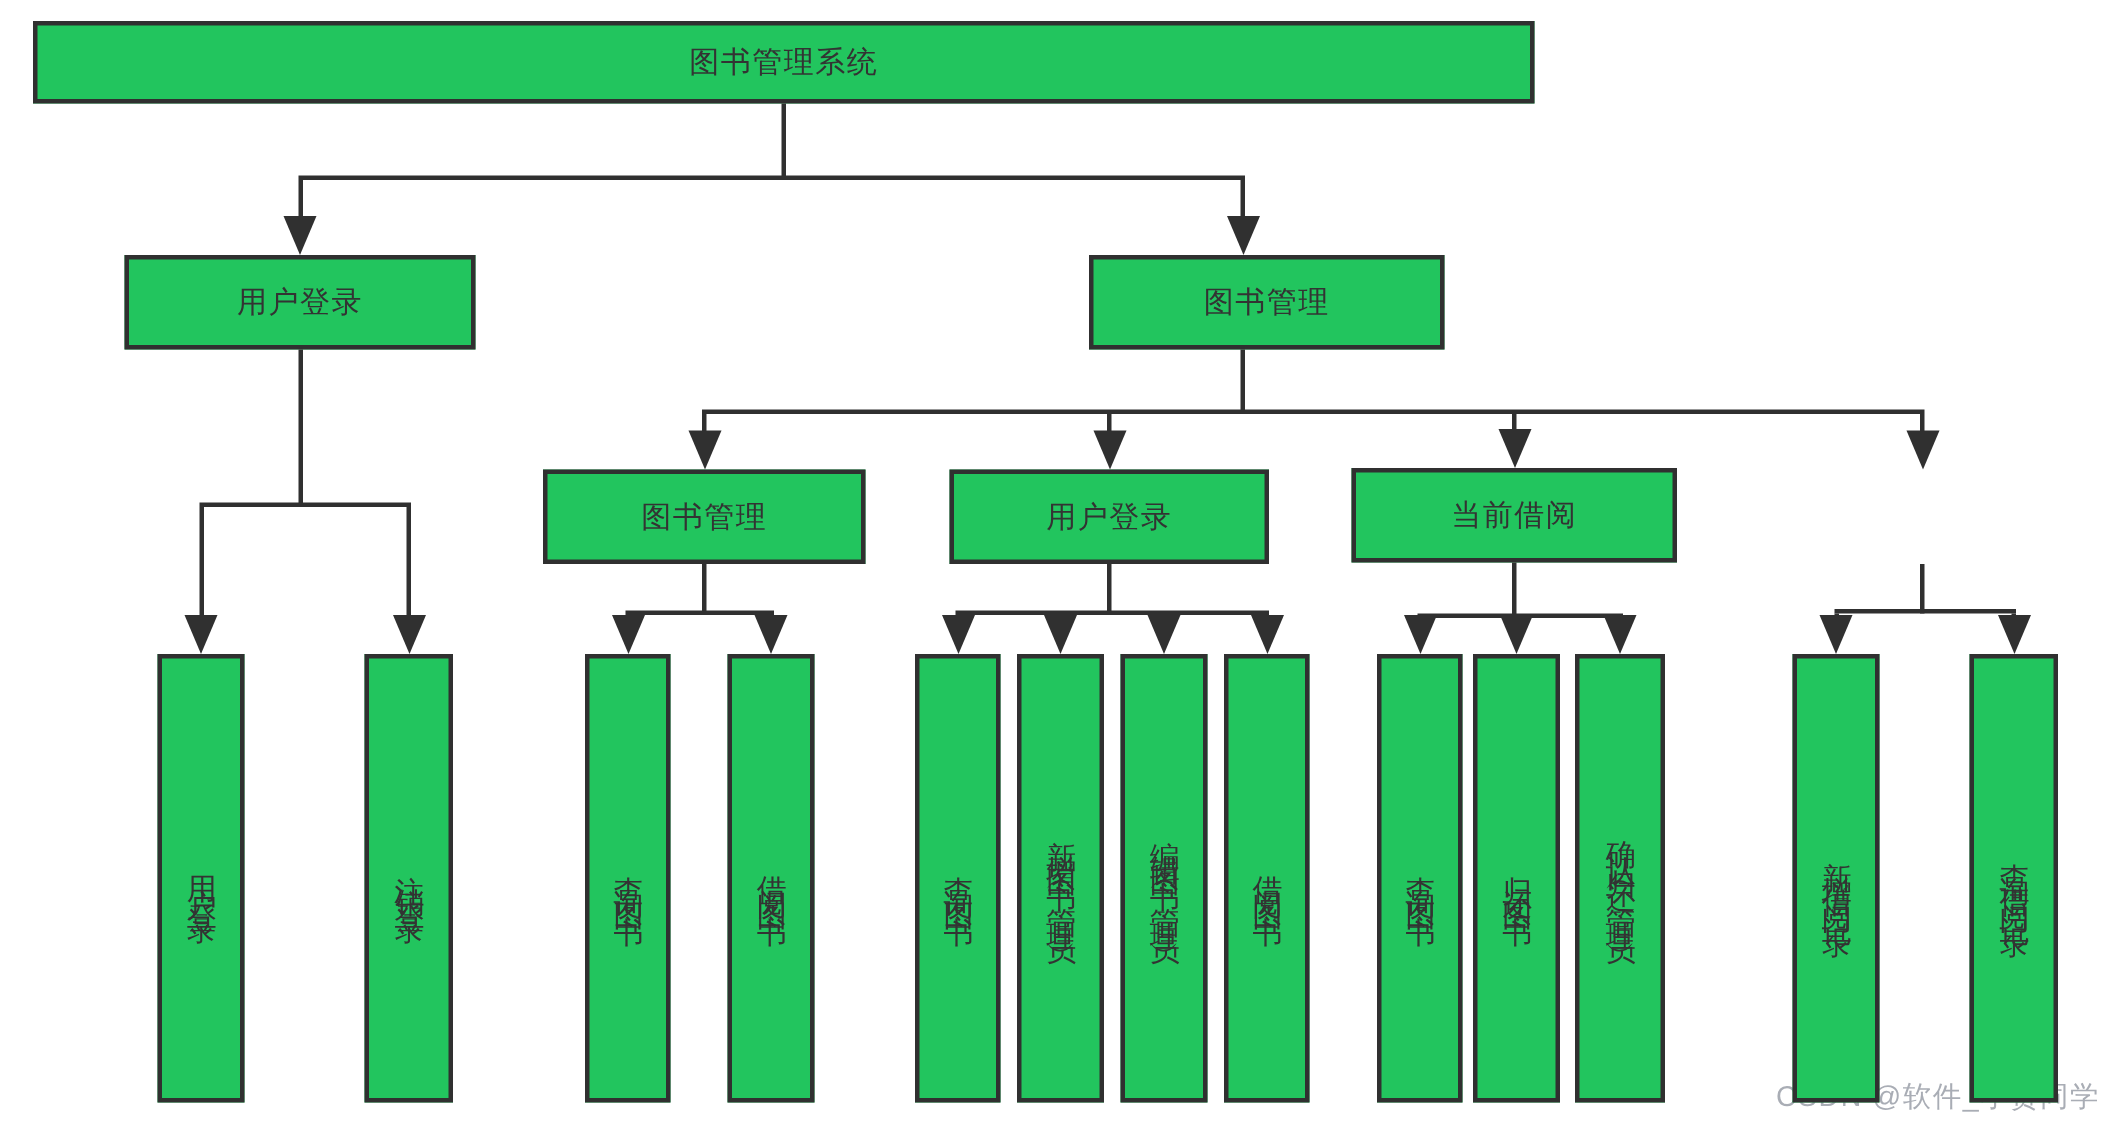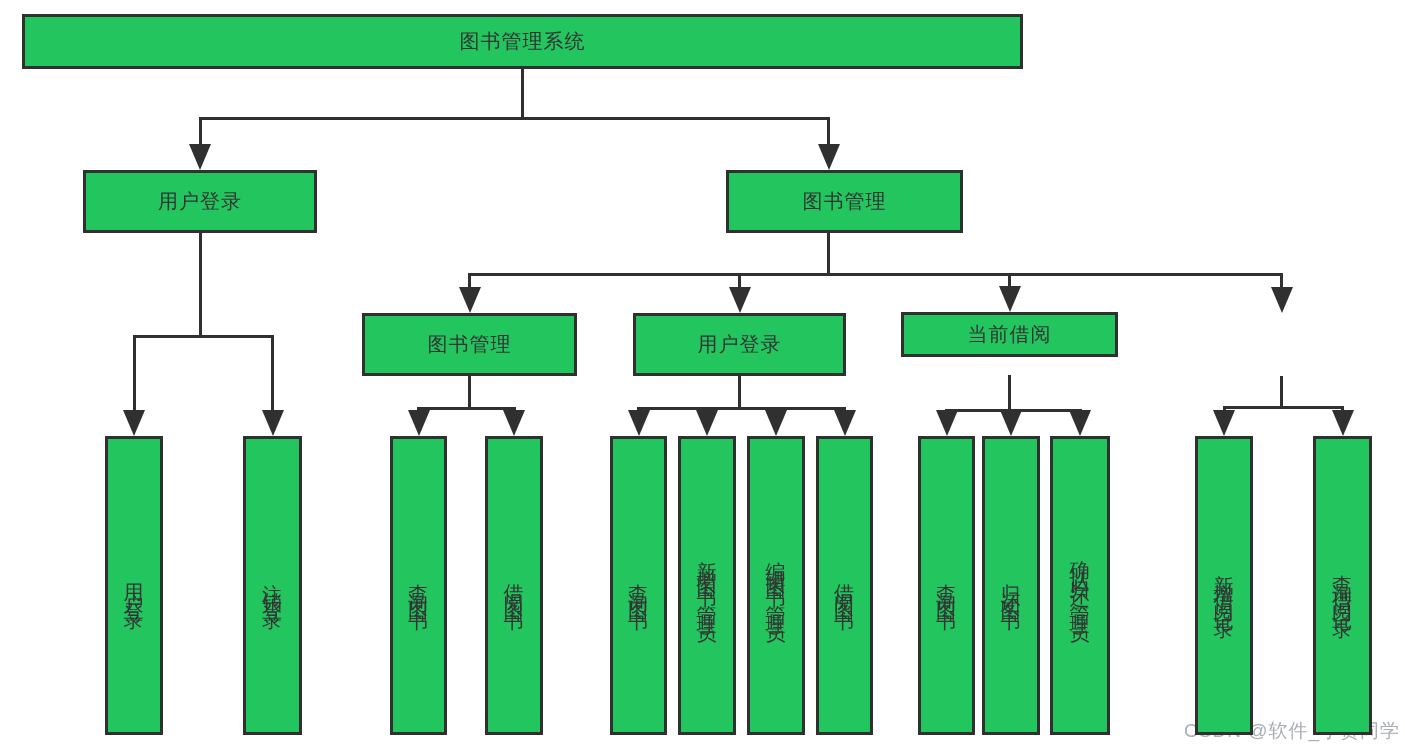--- a/index.html
+++ b/index.html
@@ -68,21 +68,21 @@
     </div>
     <div class="box" style="left: 710px; top: 170px; width: 237px; height: 63px; margin-left: 16px;">
       <span>图书管理</span>
     </div>
     <div class="box" style="left: 362px; top: 313px; width: 215px; height: 63px;">
       <span>图书管理</span>
     </div>
     <div class="box" style="left: 633px; top: 313px; width: 213px; height: 63px;">
       <span>用户登录</span>
     </div>
-    <div class="box" style="left: 901px; top: 312px; width: 217px; height: 45px;">
+    <div class="box" style="left: 901px; top: 312px; width: 217px; height: 63px;">
       <span>当前借阅</span>
     </div>
     <div class="box vertical" style="left: 105px; top: 436px; width: 58px; height: 299px;">
       <span>用户登录</span>
     </div>
     <div class="box vertical" style="left: 243px; top: 436px; width: 59px; height: 299px;">
       <span>注销登录</span>
     </div>
     <div class="box vertical" style="left: 390px; top: 436px; width: 57px; height: 299px;">
       <span>查询图书</span>

